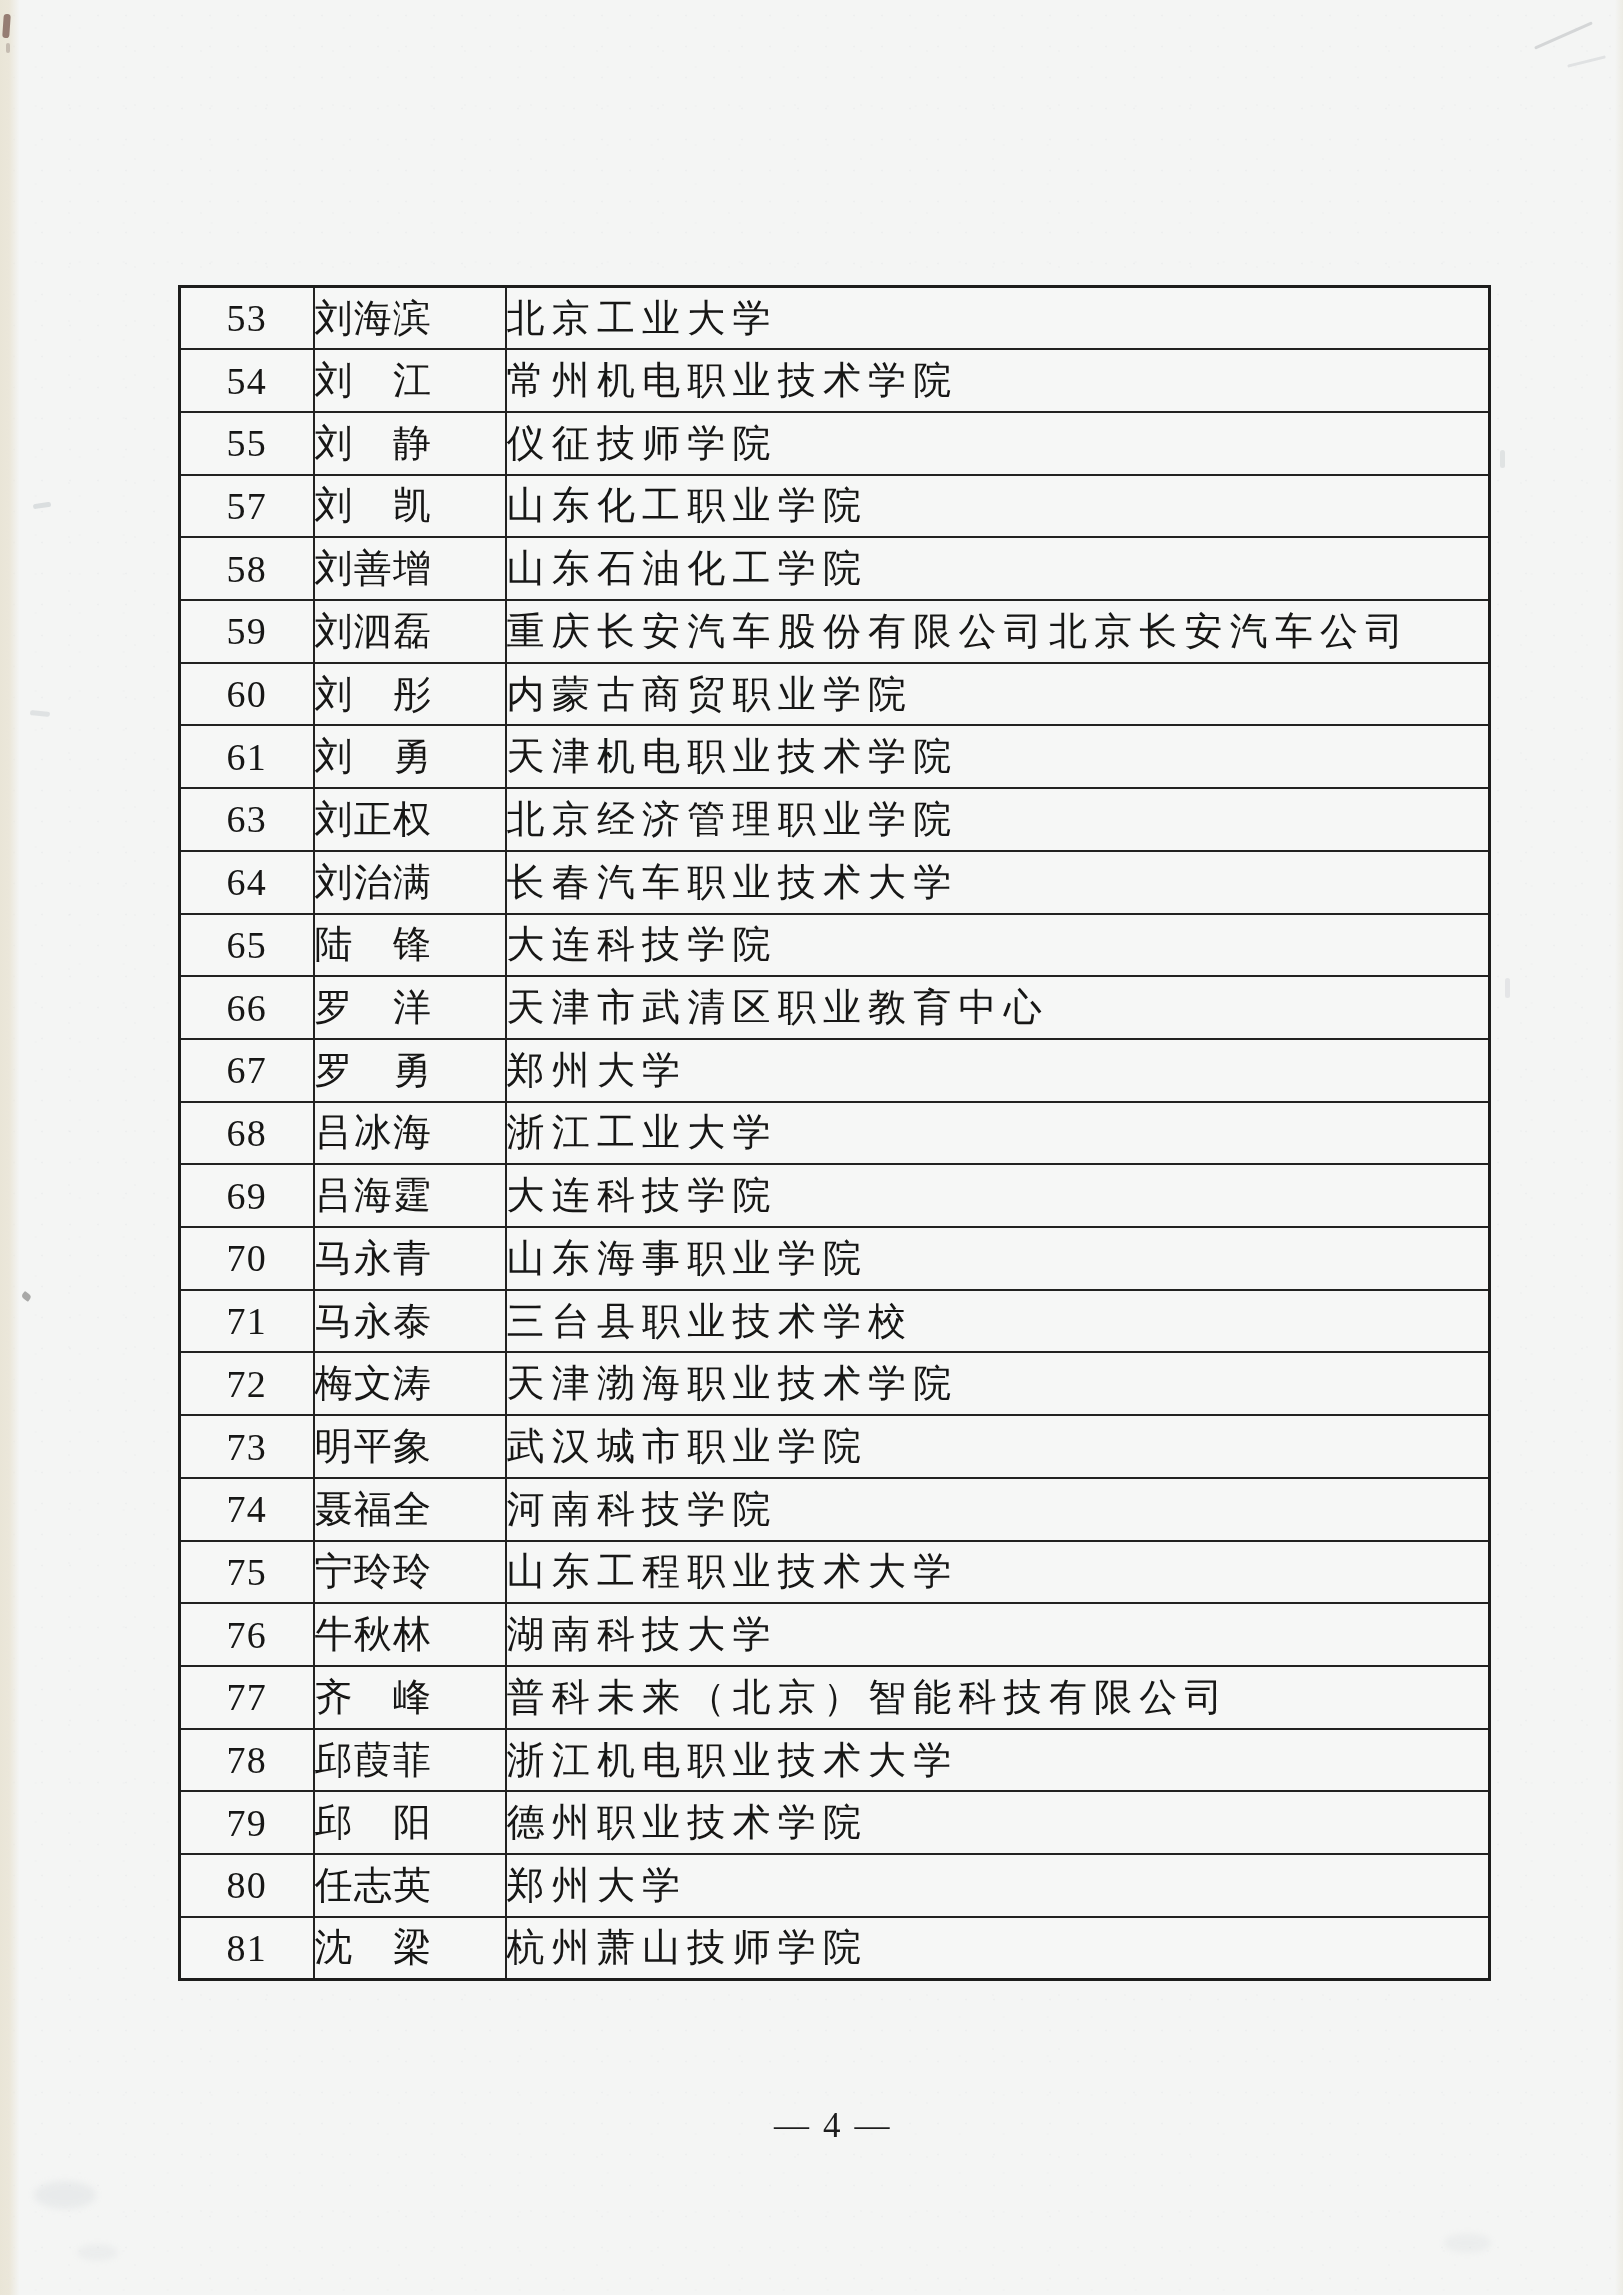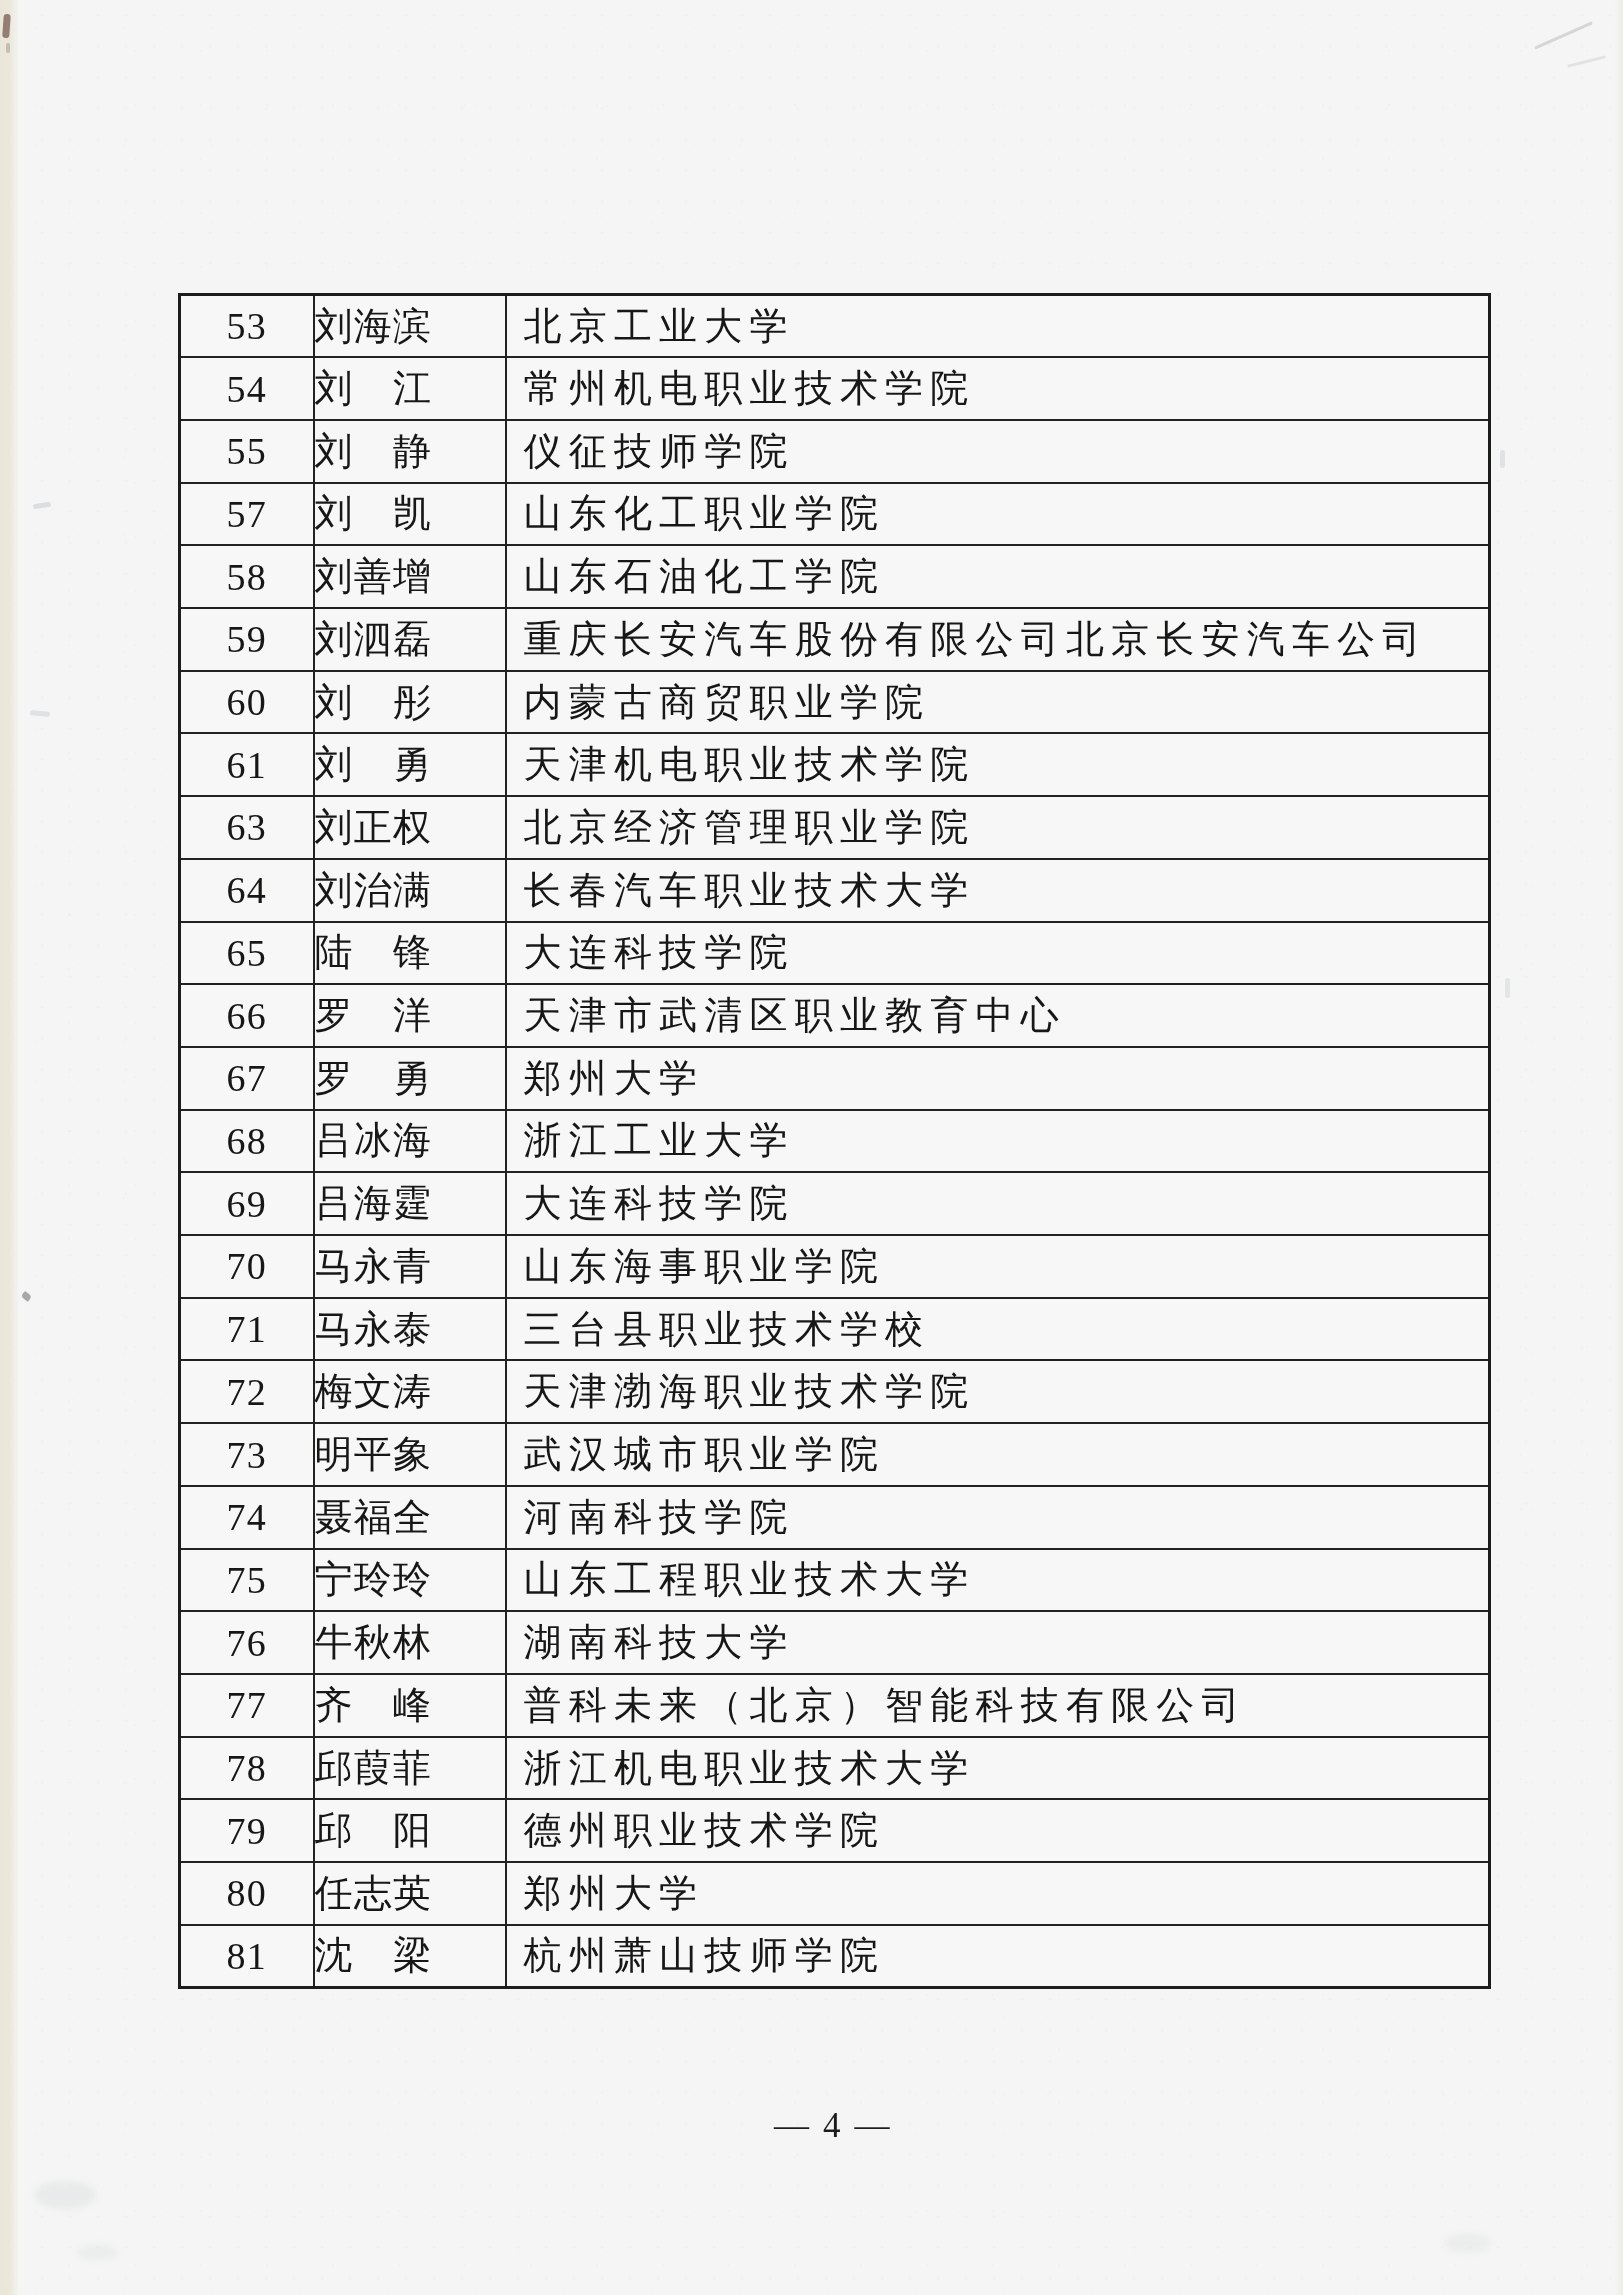--- a/index.html
+++ b/index.html
@@ -44,24 +44,24 @@
   }
   #roster-table tr { height:58px; }
   #roster-table td.cell-no {
     text-align:center;
     font-family:"Liberation Serif","DejaVu Serif",serif;
     letter-spacing:1.3px;
   }
   #roster-table td.cell-name { text-align:left; }
   #roster-table td.cell-name .name-inner { letter-spacing:1.3px; }
   #roster-table td.cell-org {
-    text-align:left; padding-left:17px; letter-spacing:7.2px;
-  }
-  
-  #roster-table { border:3.3px solid #1d1d1c;margin-top:8px; }
+    text-align:left; letter-spacing:7.2px;
+  }
+  
+  #roster-table { border:3.3px solid #1d1d1c; }
   
   #page-footer {
     position:absolute; left:178px; top:2106px; width:1310px;
     text-align:center;
     font-size:35px; color:#1d1d1d; letter-spacing:2.6px;
     font-family:"Liberation Serif","DejaVu Serif",serif;
   }
   
   .artifact { position:absolute; pointer-events:none; }
   #artifact-topleft-mark   { left:3.3px; top:14.4px; width:6.5px; height:23.6px; background:#7a5a50; opacity:.75; border-radius:3.3px; transform:rotate(4deg); }

